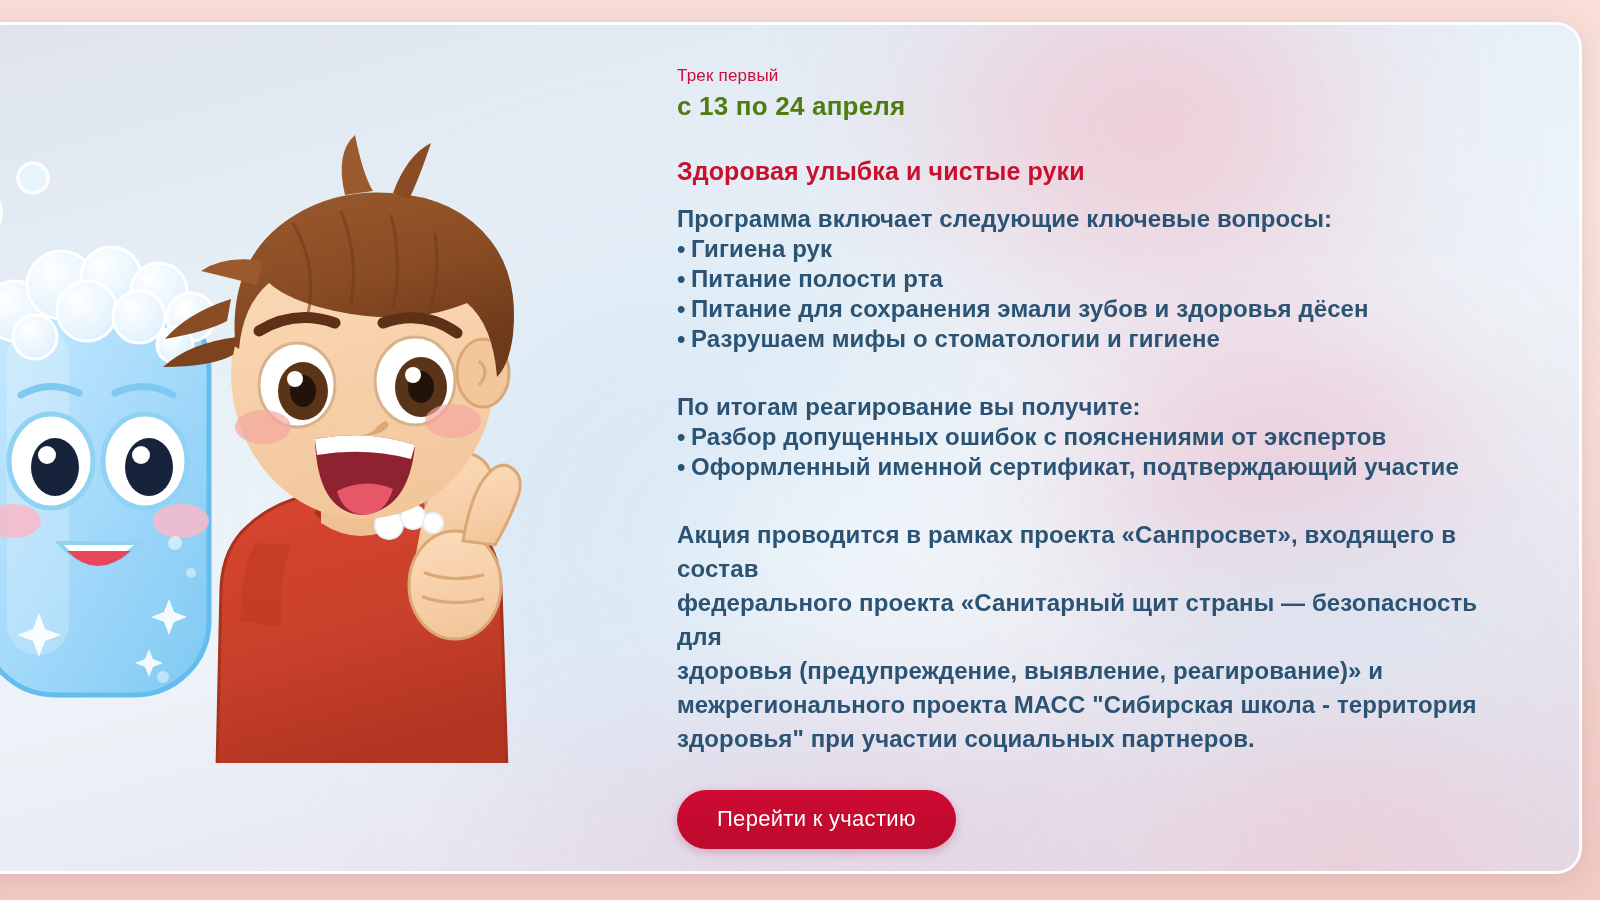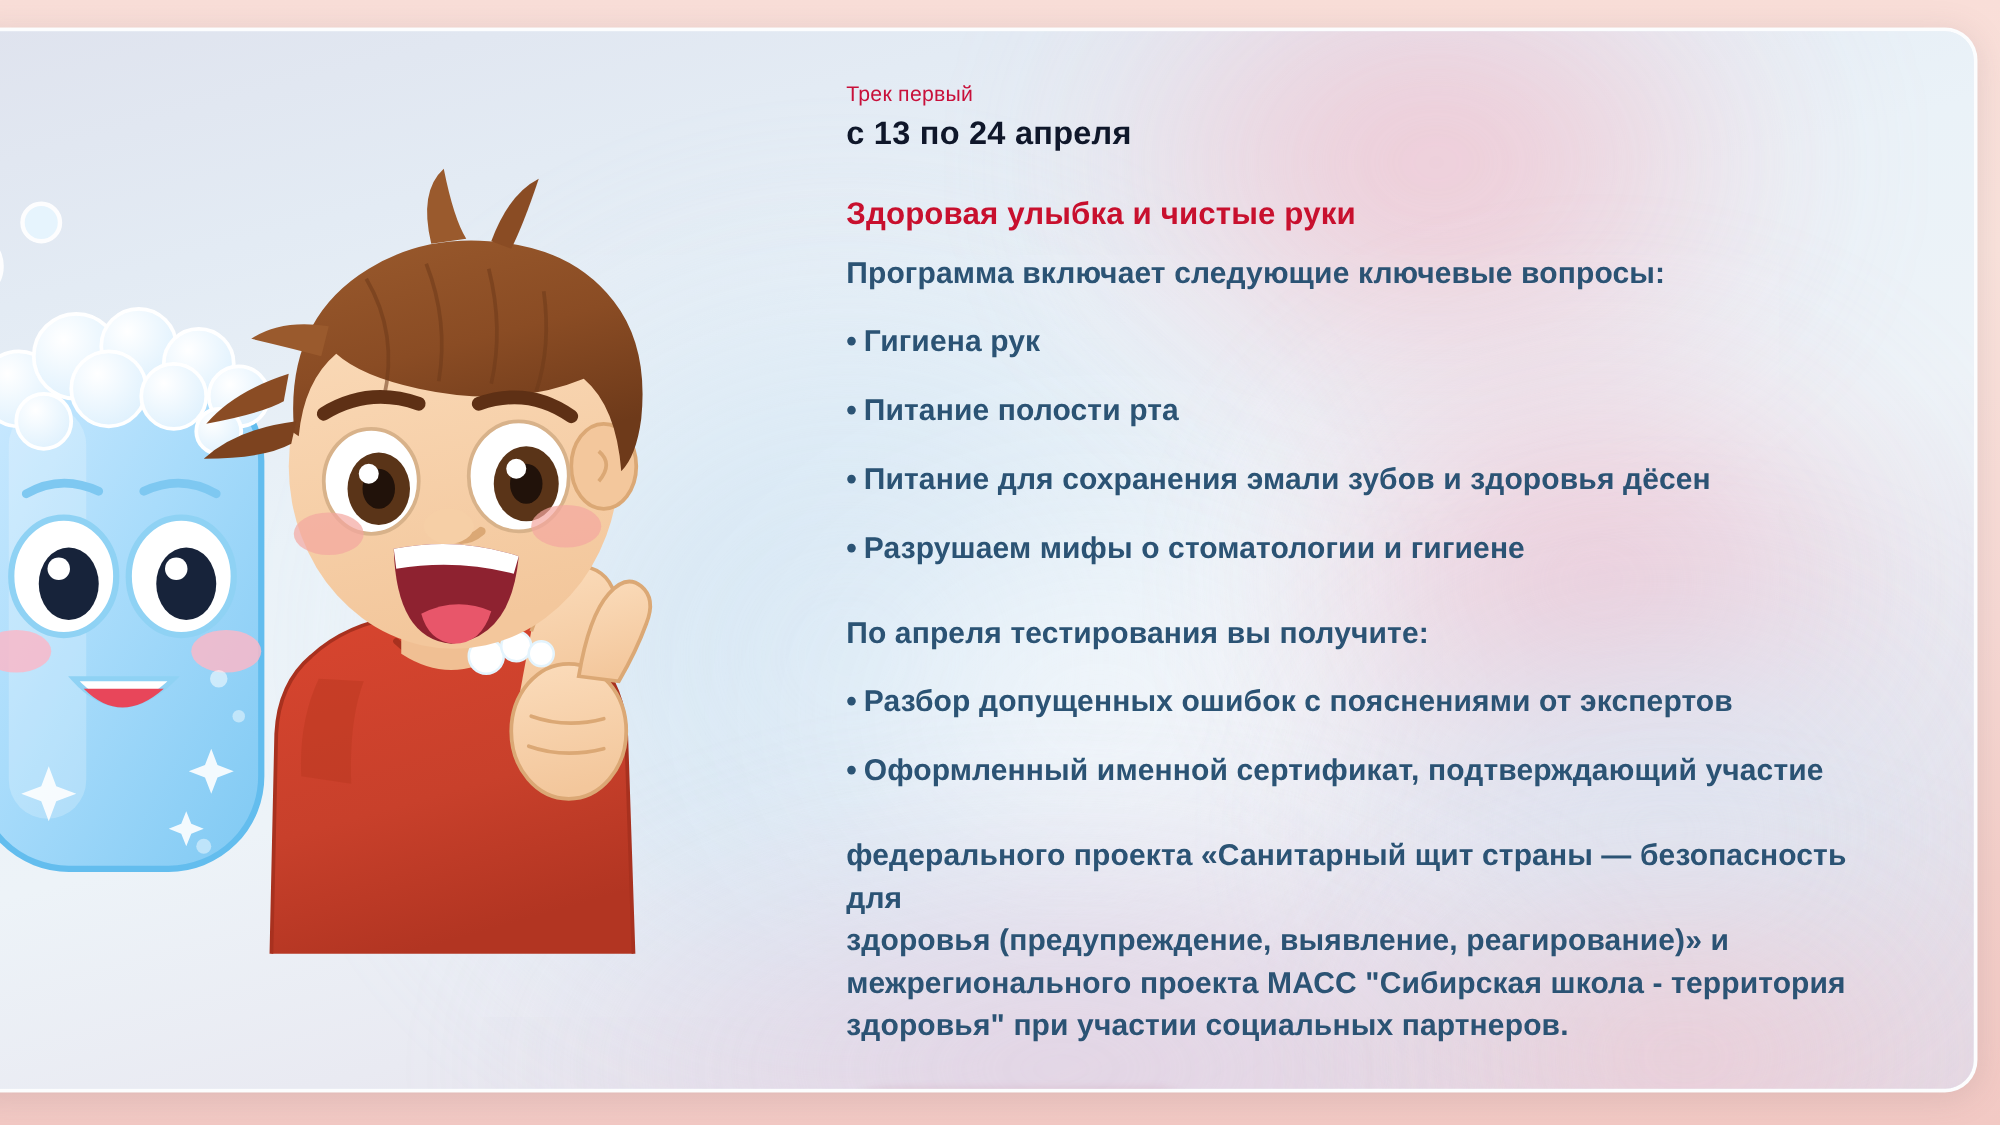--- a/index.html
+++ b/index.html
@@ -88,21 +88,21 @@
   }
 
   .eyebrow {
     color:#c8103a;
     font-size:17px;
     font-weight:400;
     line-height:1.32;
     letter-spacing:.2px;
   }
   .daterange {
-    color:#0f172a;
+    color:#4d7c0f;
     font-size:26px;
     font-weight:700;
     line-height:1.32;
     margin-top:2px;
     letter-spacing:.2px;
   }
   .headline {
     color:#c8102e;
     font-size:25px;
     font-weight:700;
@@ -114,21 +114,21 @@
   .block { margin-top:18px; }
   .block.spaced { margin-top:38px; }
 
   .lead, .li, .para-line {
     color:#2b5374;
     font-size:24px;
     font-weight:700;
     line-height:30px;
     letter-spacing:.1px;
   }
-  .li { padding-left:0;margin-top:25px; }
+  .li { padding-left:0; }
   .li .dot { display:inline-block; width:14px; }
 
   .para { margin-top:36px; max-width:840px; }
   .para-line { line-height:34px; }
 
   
   .cta-wrap {
     margin-top:34px;
     width:572px;
     display:flex;
@@ -350,30 +350,31 @@
       </div>
       <div class="li">
         <span class="dot">•</span><span>Питание для сохранения эмали зубов и здоровья дёсен</span>
       </div>
       <div class="li">
         <span class="dot">•</span><span>Разрушаем мифы о стоматологии и гигиене</span>
       </div>
     </div>
 
     <div class="block spaced">
-      <div class="lead">По апреля тестирования вы получите:</div>
+      <div class="lead">По итогам реагирование вы получите:</div>
       <div class="li">
         <span class="dot">•</span><span>Разбор допущенных ошибок с пояснениями от экспертов</span>
       </div>
       <div class="li">
         <span class="dot">•</span><span>Оформленный именной сертификат, подтверждающий участие</span>
       </div>
     </div>
 
     <div class="para">
+      <div class="para-line">Акция проводится в рамках проекта «Санпросвет», входящего в состав</div>
       <div class="para-line">федерального проекта «Санитарный щит страны — безопасность для</div>
       <div class="para-line">здоровья (предупреждение, выявление, реагирование)» и</div>
       <div class="para-line">межрегионального проекта МАСС "Сибирская школа - территория</div>
       <div class="para-line">здоровья" при участии социальных партнеров.</div>
     </div>
 
     <div class="cta-wrap">
       <button class="cta" type="button">Перейти к участию</button>
     </div>
 

